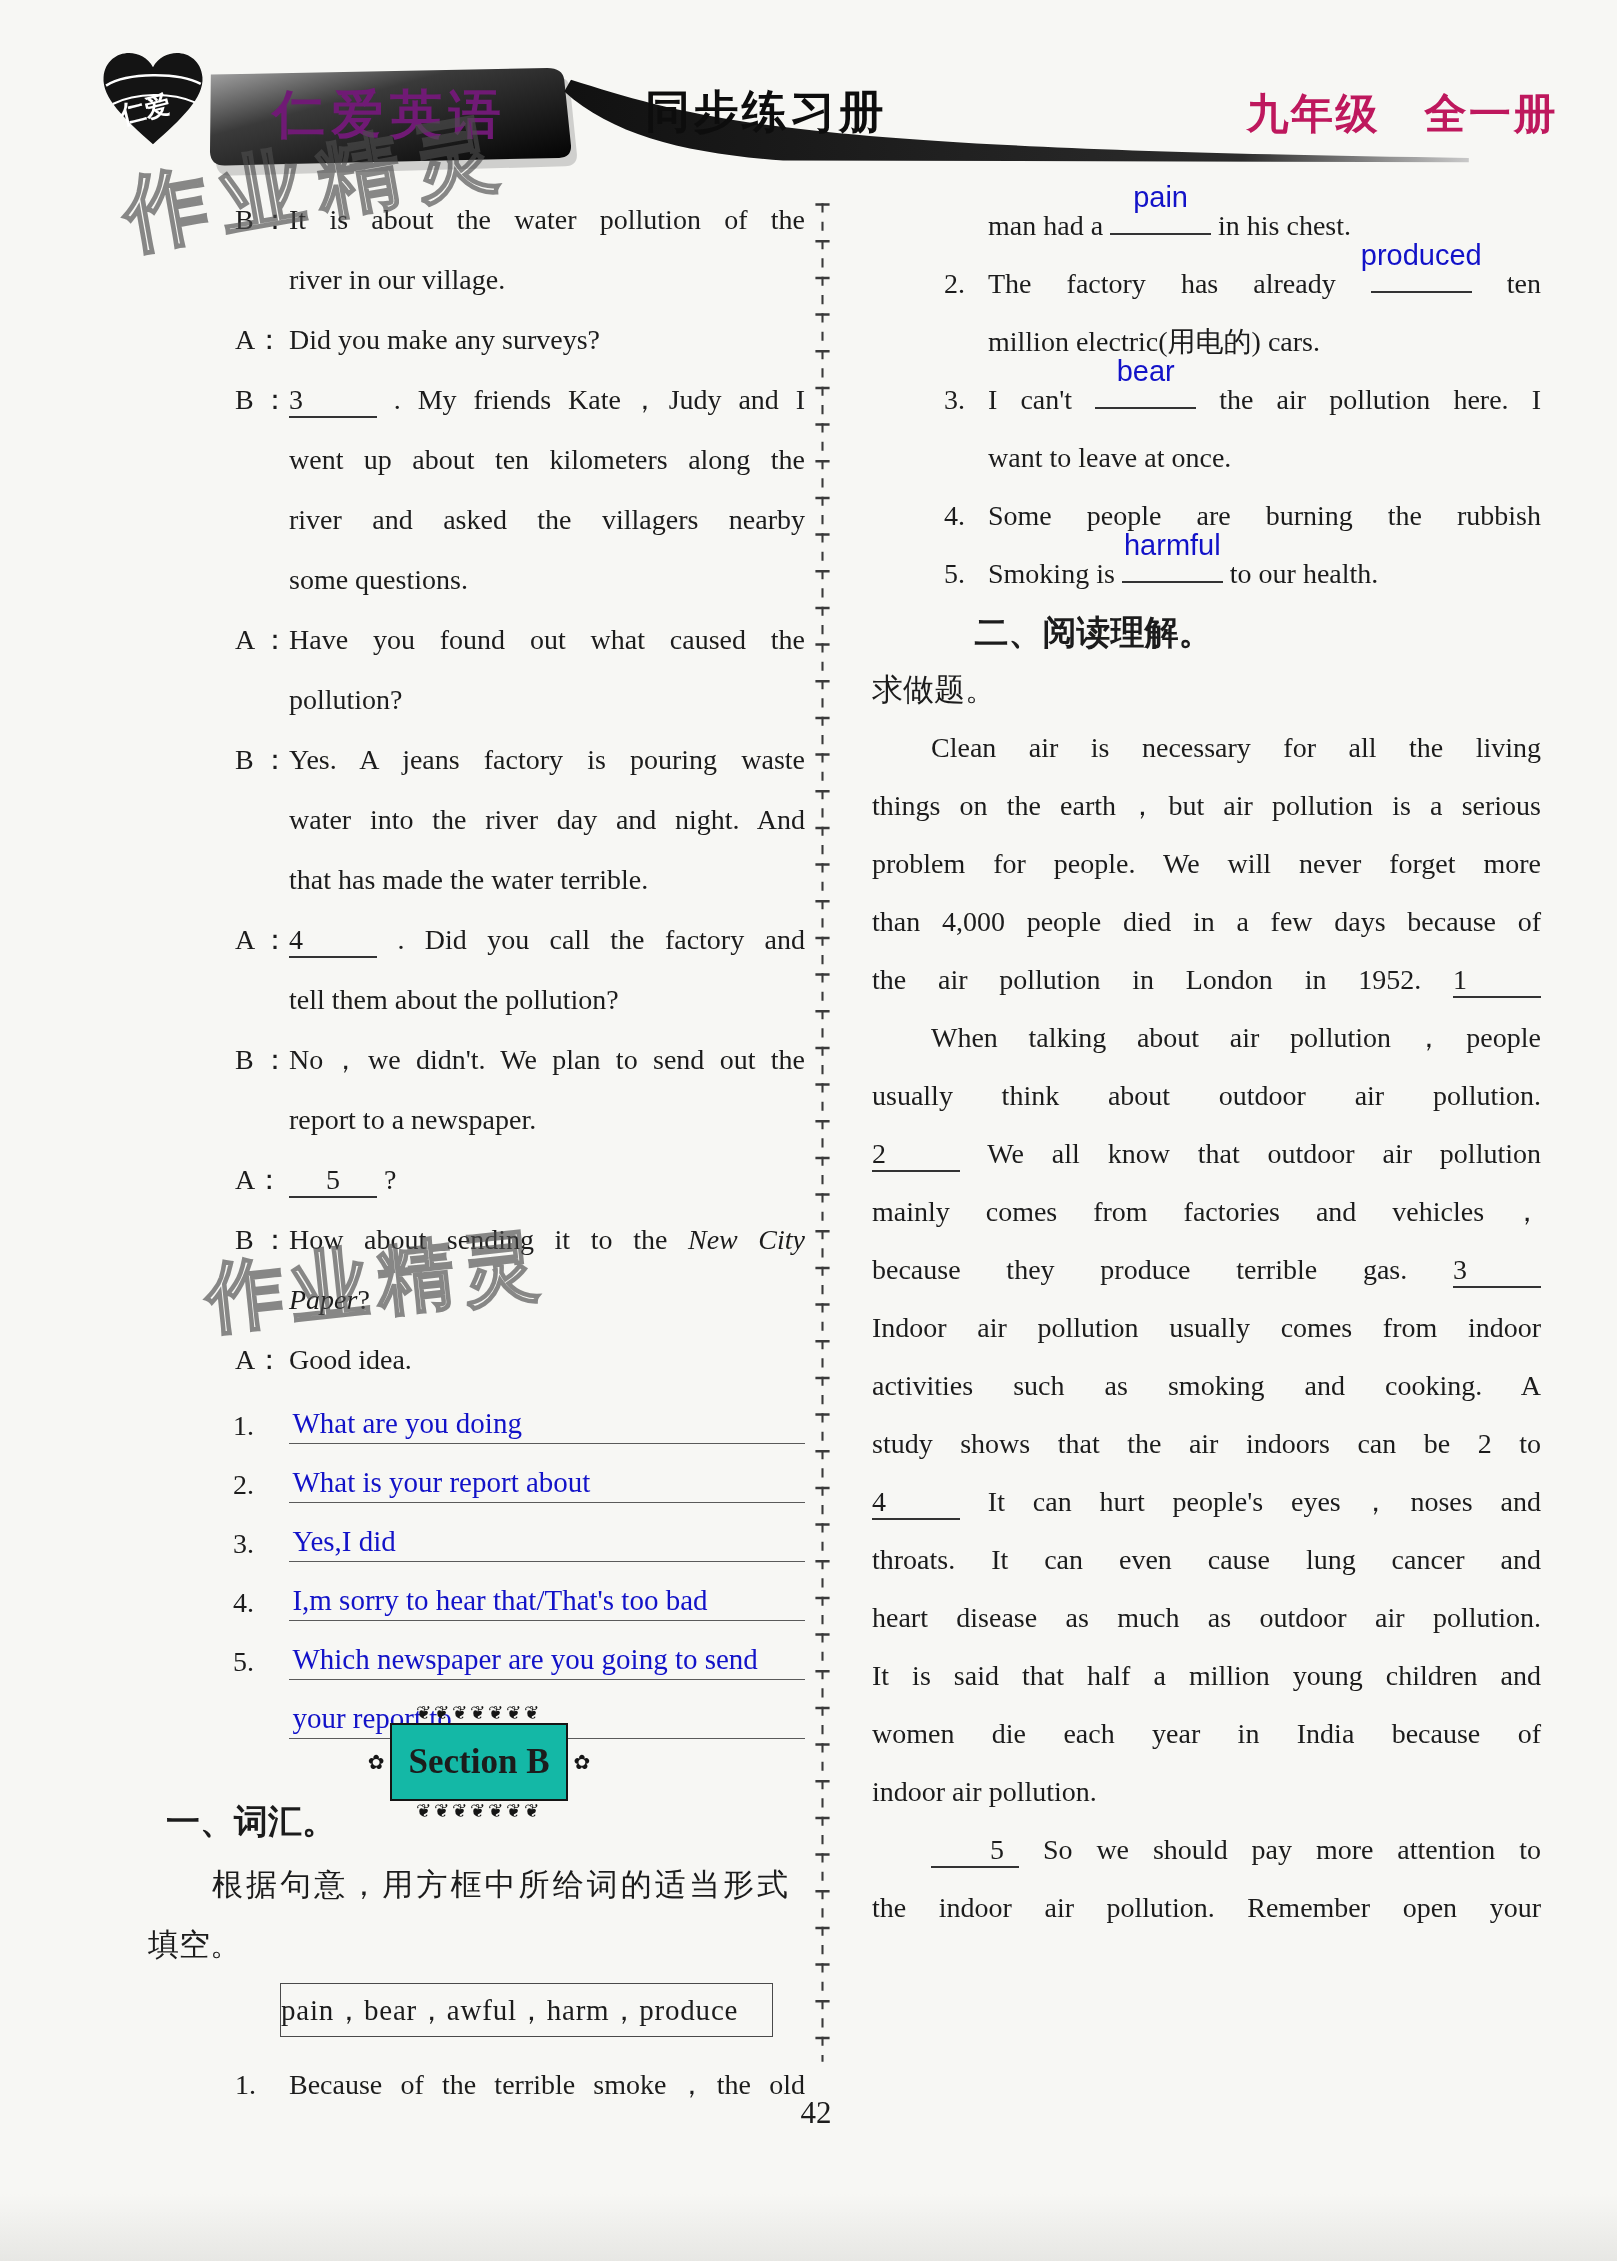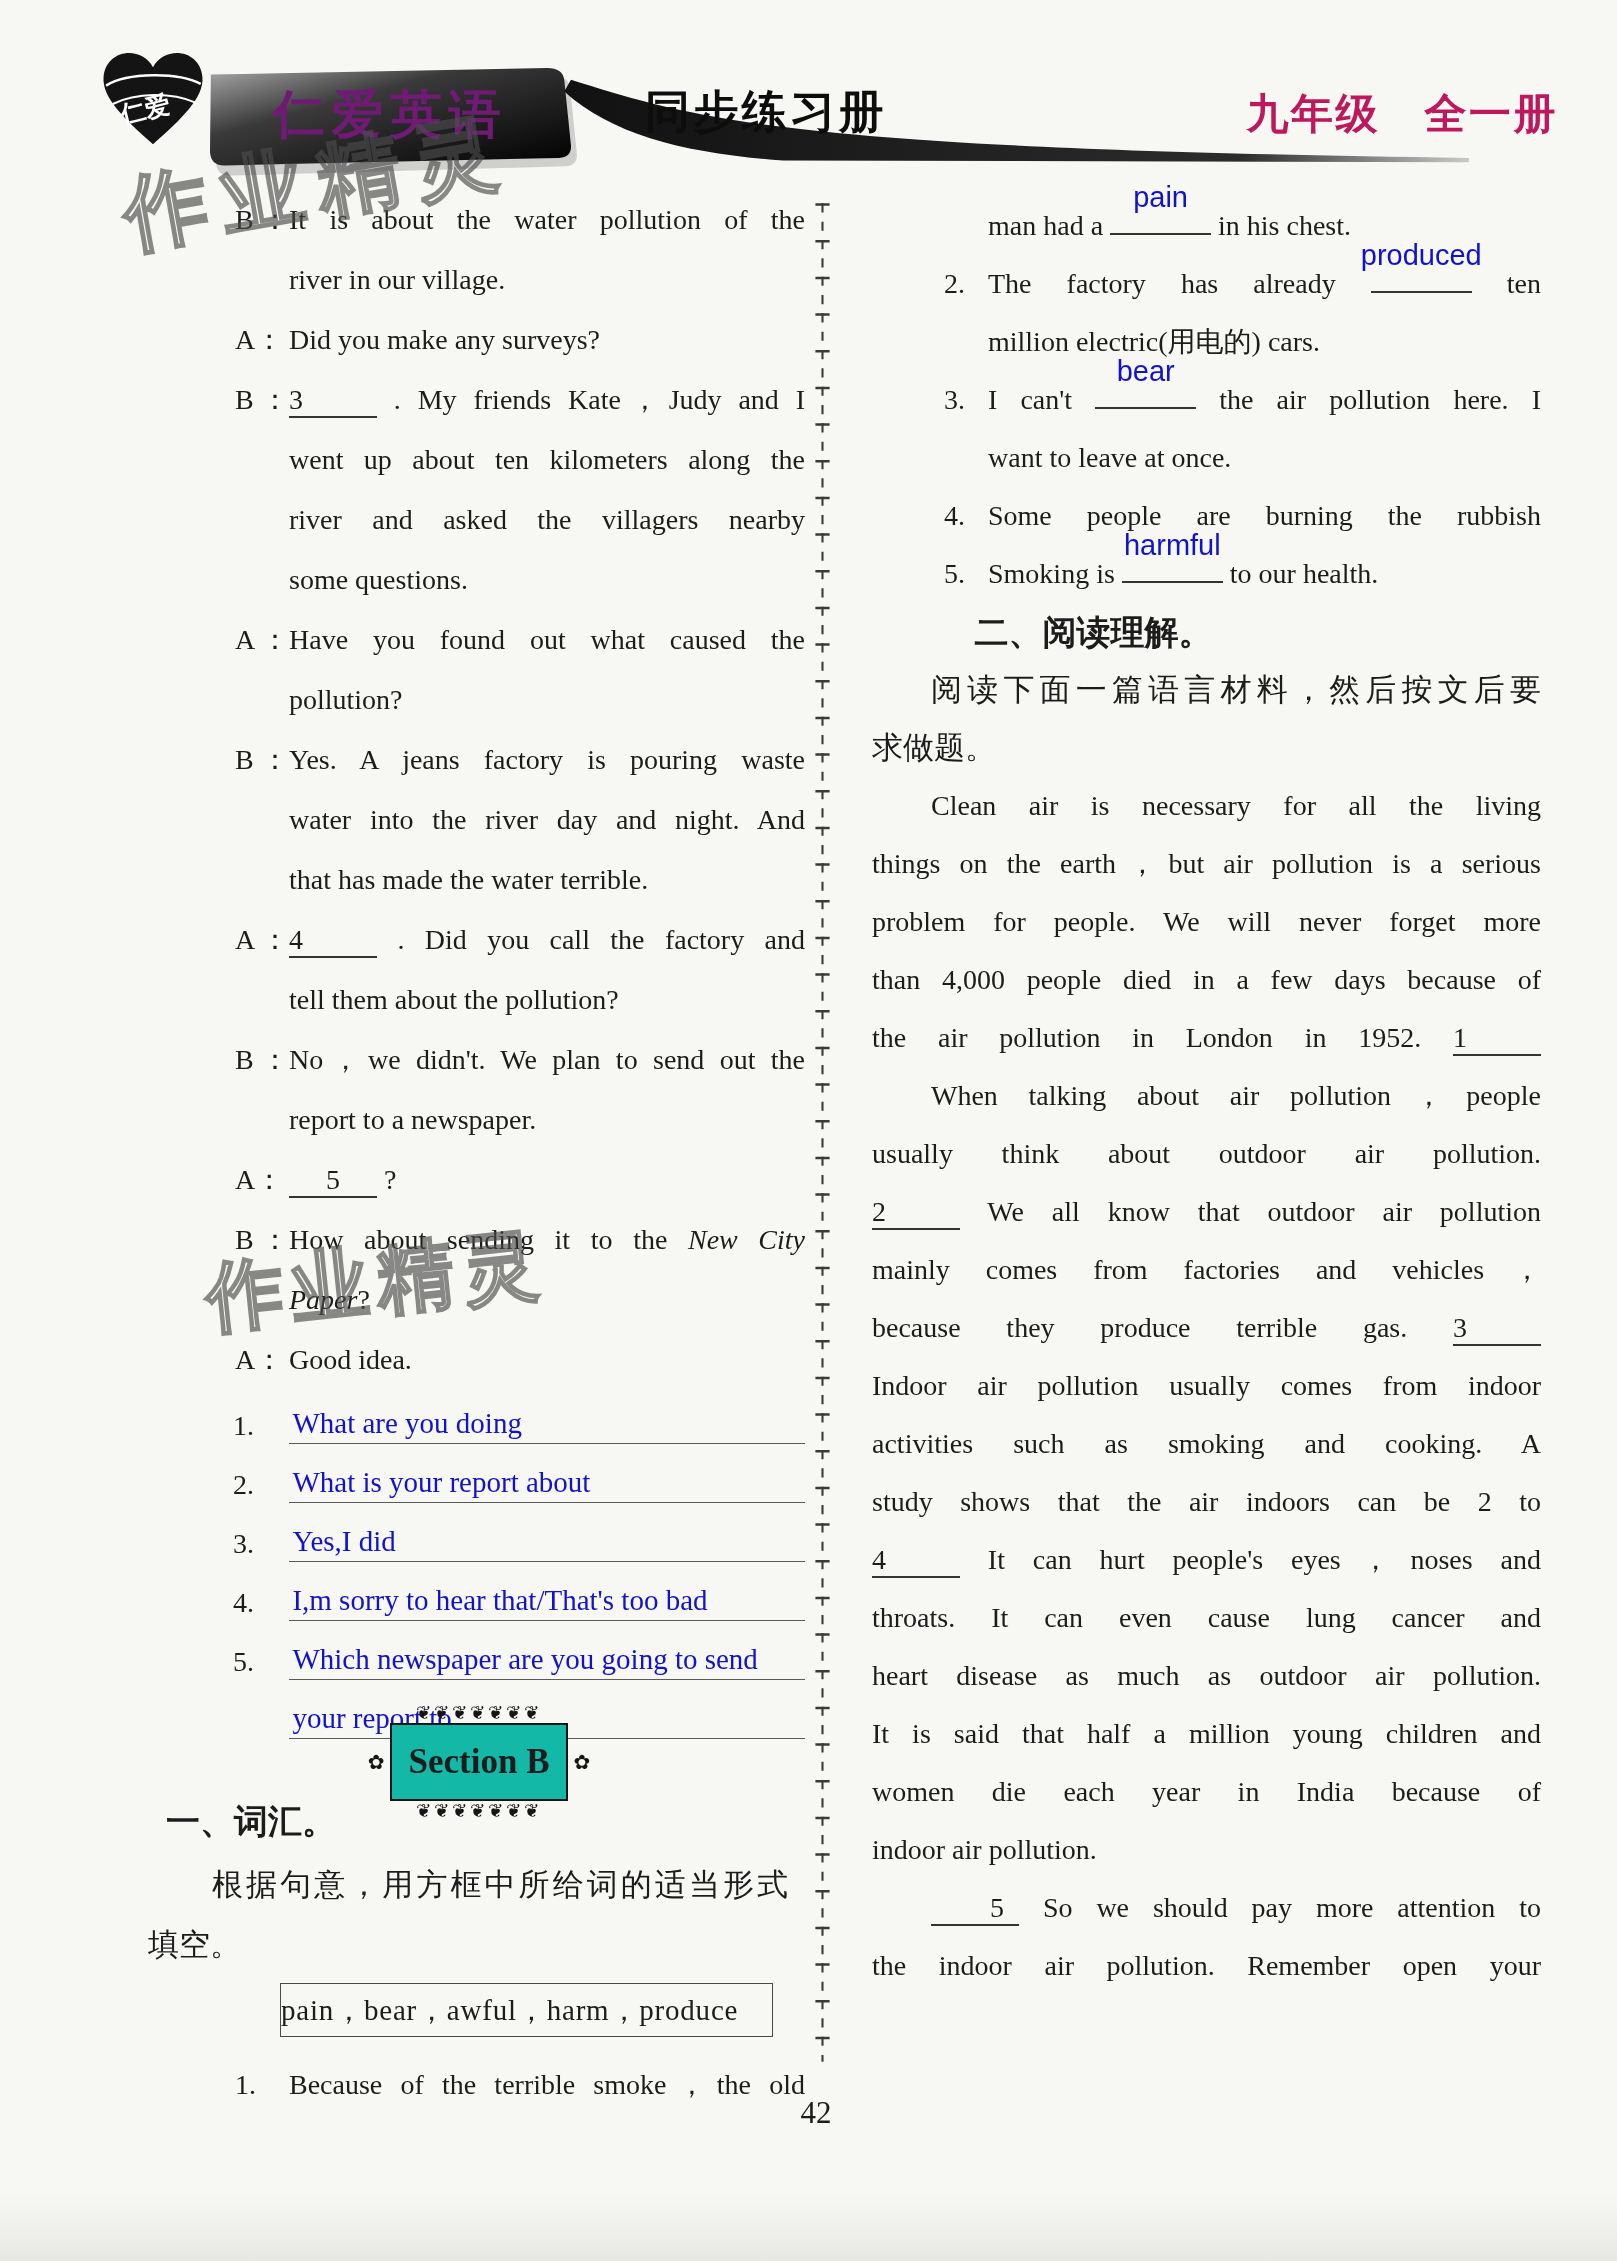--- a/index.html
+++ b/index.html
@@ -188,21 +188,20 @@
 
   <div id="rightcol" class="col">
       <div class="ln"><span>man had a </span><span class="ansblank"><span class="ans">pain</span></span><span> in his chest.</span></div>
       <div class="ln j"><span class="lab">2.</span><span>The factory has already </span><span class="ansblank"><span class="ans">produced</span></span><span> ten</span></div>
       <div class="ln"><span>million electric(用电的) cars.</span></div>
       <div class="ln j"><span class="lab">3.</span><span>I can't </span><span class="ansblank"><span class="ans">bear</span></span><span> the air pollution here. I</span></div>
       <div class="ln"><span>want to leave at once.</span></div>
       <div class="ln j"><span class="lab">4.</span><span>Some people are burning the rubbish</span></div>
       <div class="ln"><span class="lab">5.</span><span>Smoking is </span><span class="ansblank"><span class="ans">harmful</span></span><span> to our health.</span></div>
       <div class="ln zh-head"><span>二、阅读理解。</span></div>
-      <div class="ln j zh indent plain"><span>阅读下面一篇语言材料，然后按文后要</span></div>
       <div class="ln zh plain"><span>求做题。</span></div>
       <div class="ln j plain indent"><span>Clean air is necessary for all the living</span></div>
       <div class="ln j plain"><span>things on the earth，but air pollution is a serious</span></div>
       <div class="ln j plain"><span>problem for people. We will never forget more</span></div>
       <div class="ln j plain"><span>than 4,000 people died in a few days because of</span></div>
       <div class="ln j plain"><span>the air pollution in London in 1952. </span><span class="blank">1</span></div>
       <div class="ln j plain indent"><span>When talking about air pollution，people</span></div>
       <div class="ln j plain"><span>usually think about outdoor air pollution.</span></div>
       <div class="ln j plain"><span class="blank">2</span><span> We all know that outdoor air pollution</span></div>
       <div class="ln j plain"><span>mainly comes from factories and vehicles，</span></div>

